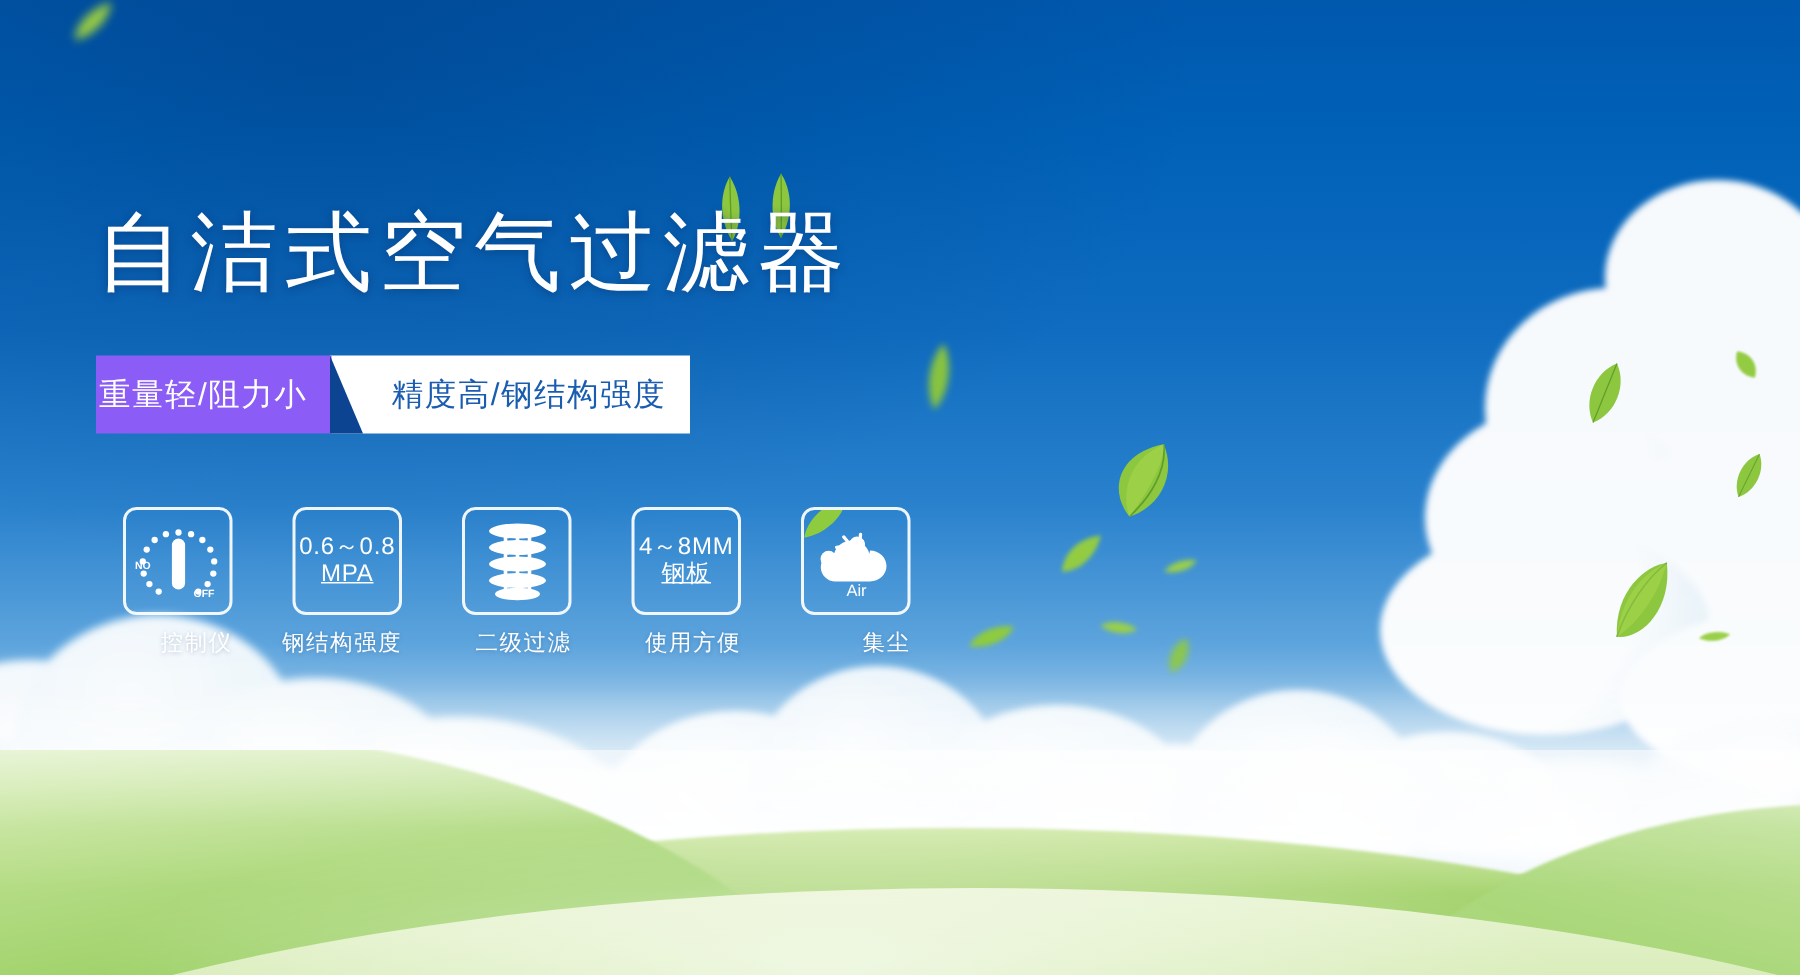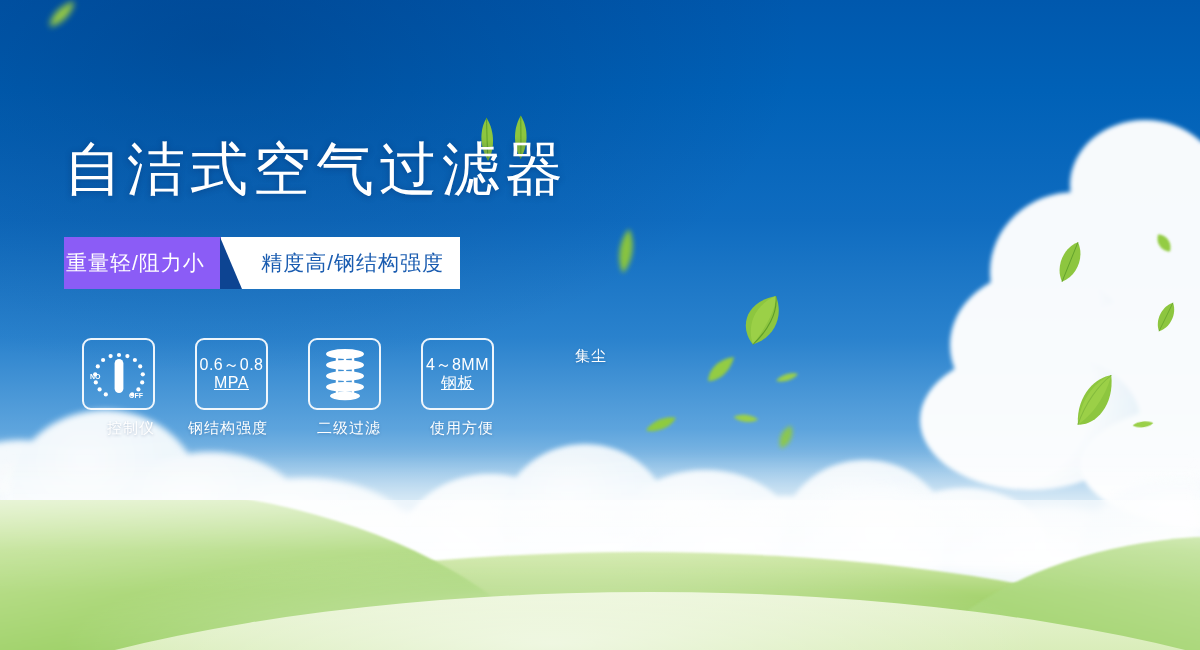--- a/index.html
+++ b/index.html
@@ -410,18 +410,36 @@
       <div class="feature-box">
         <div class="feature-text">
           <span>4～8MM</span>
           <span class="l2">钢板</span>
         </div>
       </div>
       <div class="feature-label">使用方便</div>
     </div>
 
     <div class="feature">
+      <div class="feature-box">
+        <div style="position:absolute;left:-6px;top:-4px;width:40px;height:18px;transform:rotate(-30deg);">
+          <svg viewBox="0 0 60 26" style="width:100%;height:100%;">
+              <path d="M2 20 C16 3 44 1 58 7 C44 25 16 26 2 20 Z" fill="#8ecb3f"></path>
+            </svg>
+        </div>
+        <svg width="58" height="50" viewBox="0 0 58 50" style="position:relative;">
+          <g fill="#ffffff">
+            <path d="M24 14 a5.4 5.4 0 1 1 10.6 1.6 l-10.1 .6 A5.4 5.4 0 0 1 24 14 Z"></path>
+            <rect x="20.6" y="7.4" width="2.2" height="6" rx="1.1" transform="rotate(-40 21.7 10.4)"></rect>
+            <rect x="30.4" y="6.2" width="2.2" height="6" rx="1.1" transform="rotate(6 31.5 9.2)"></rect>
+            <rect x="14.6" y="14.6" width="6" height="2.2" rx="1.1" transform="rotate(-6 17.6 15.7)"></rect>
+            <path d="M38 18 c6 0 11 4.6 11 10.4 0 5.8 -5 10.2 -11 10.2 H15 c-5.4 0 -9.8 -4.2 -9.8 -9.5 0 -5 3.9 -9.1 9 -9.5 1.6 -4.9 6.3 -8.2 11.6 -8.2 5.6 0 10.4 3.6 11.8 8.7 Z"></path>
+            <circle cx="10.4" cy="23.6" r="5.4"></circle>
+          </g>
+          <text x="29" y="48" text-anchor="middle" fill="#ffffff" font-family="'Liberation Sans',sans-serif" font-size="11">Air</text>
+        </svg>
+      </div>
       <div class="feature-label">集尘</div>
     </div>
 
   </div>
 
 </div>
 
 </body></html>

